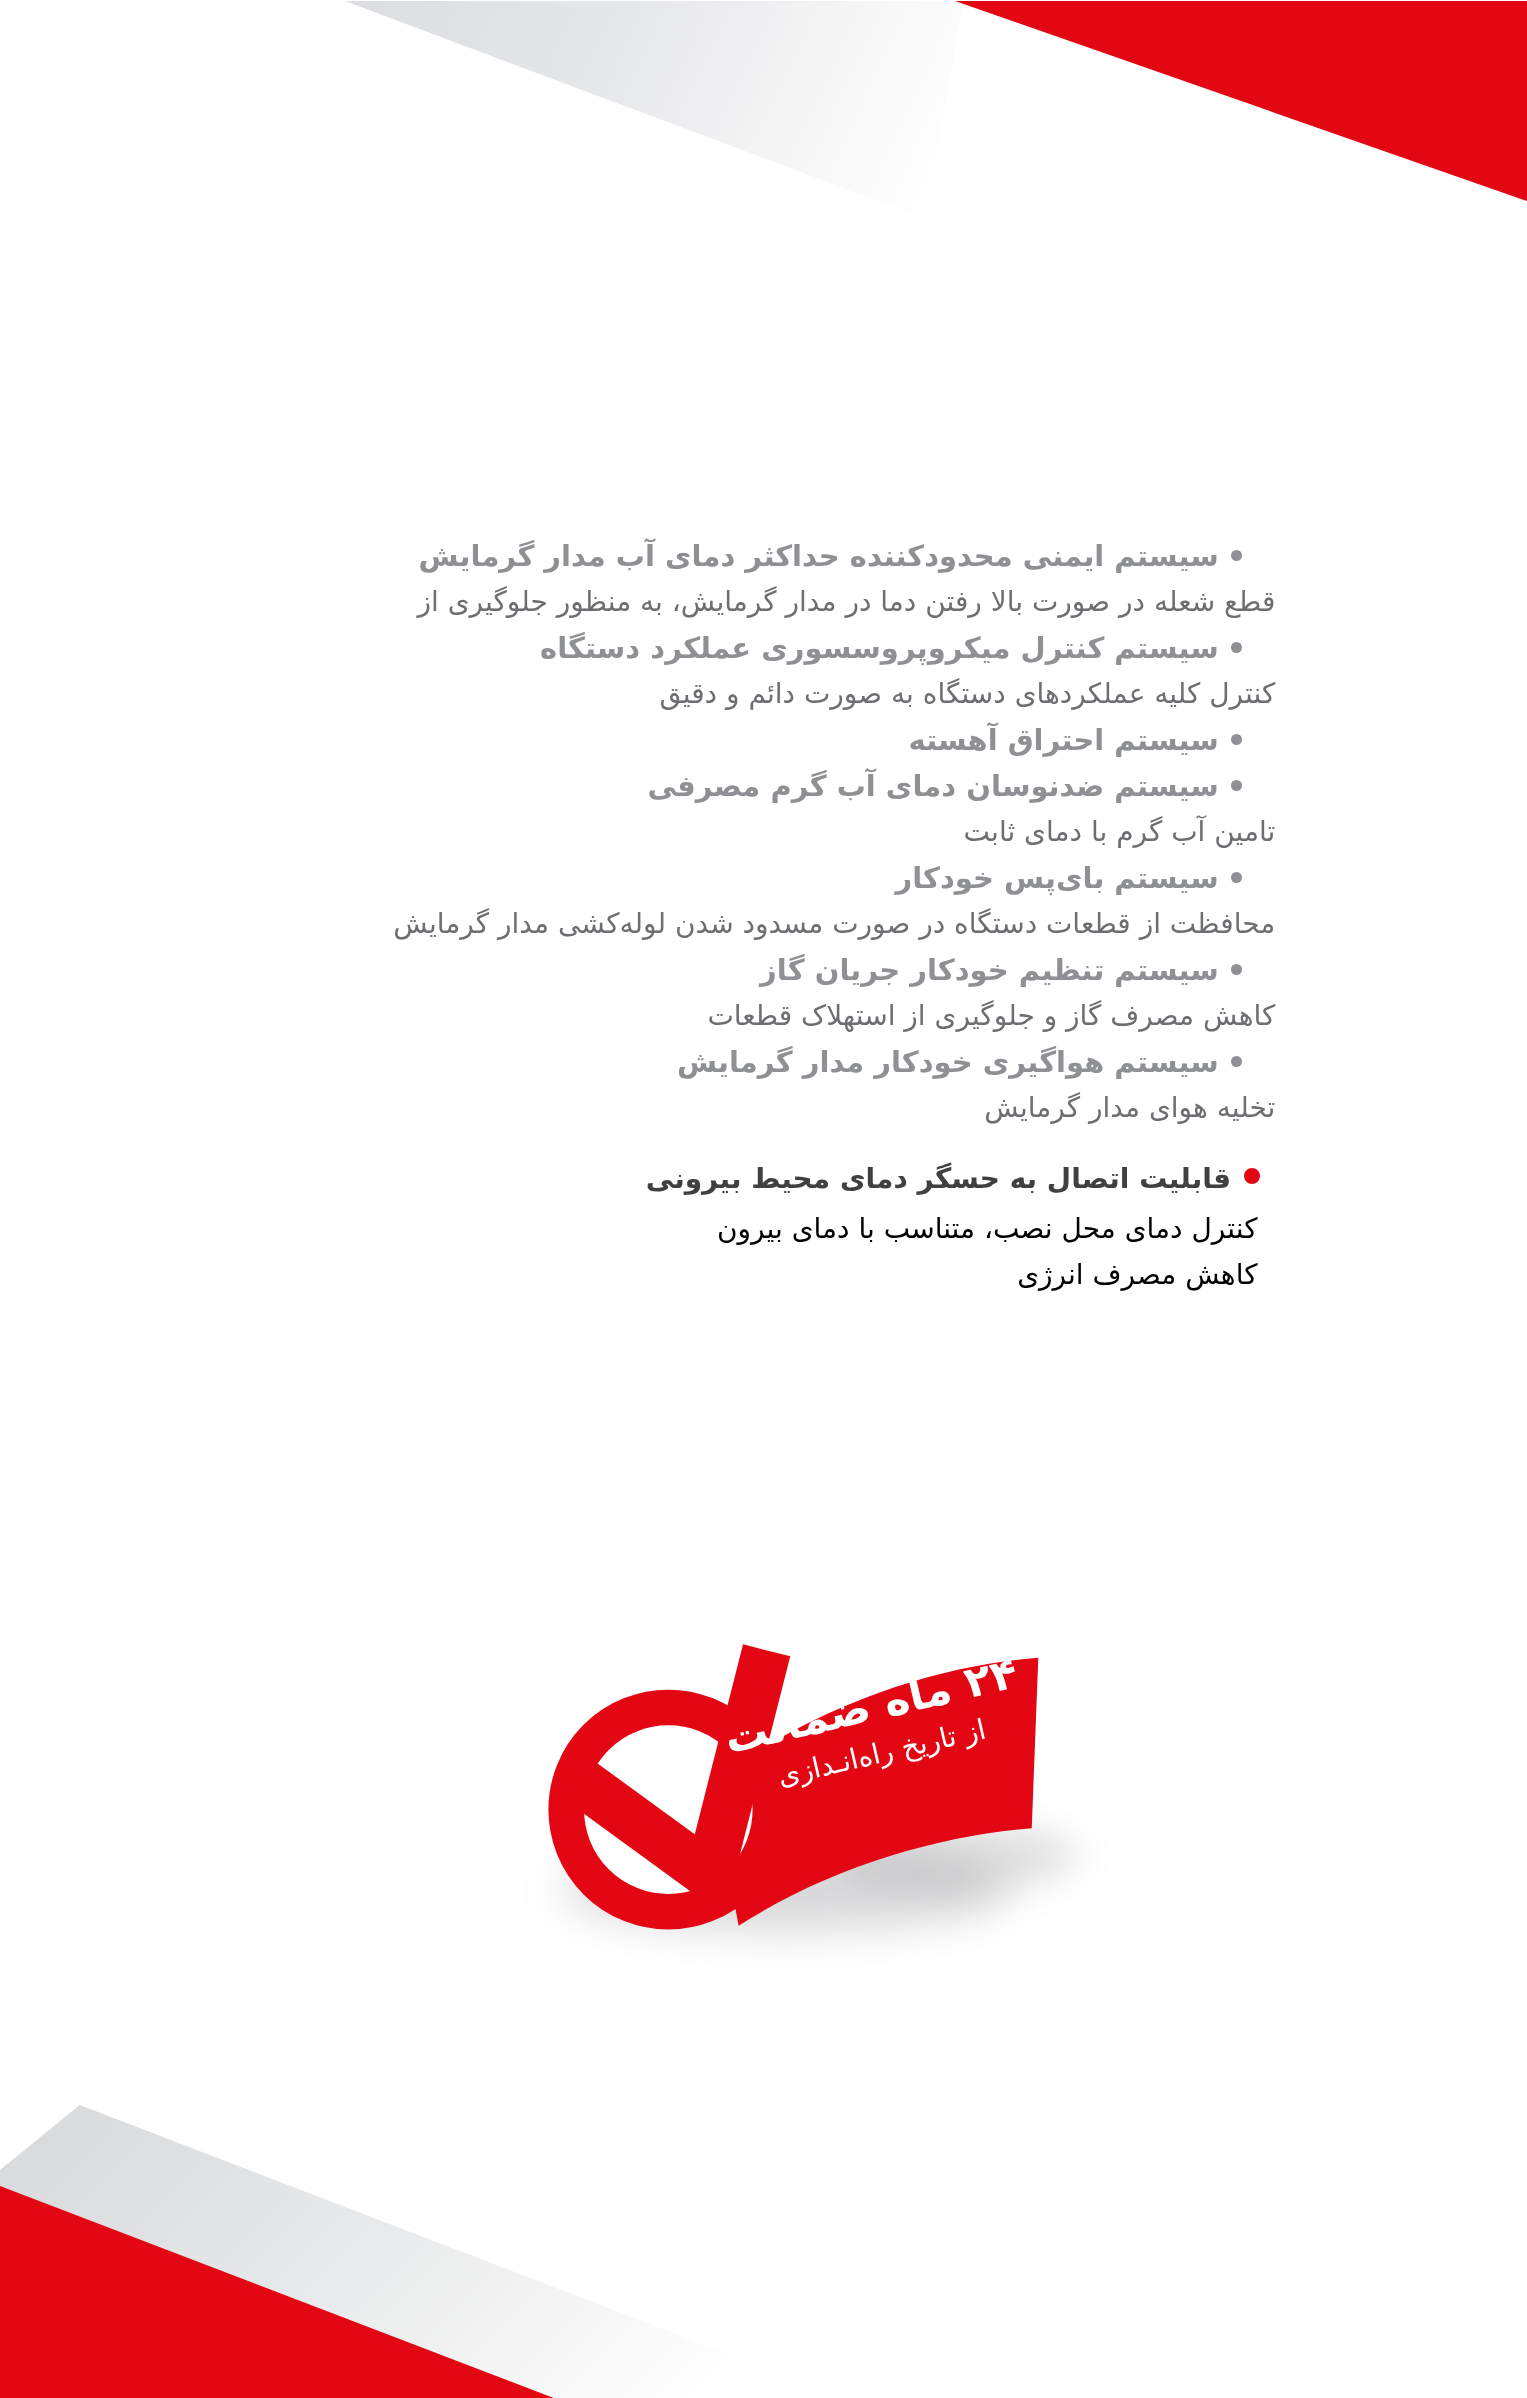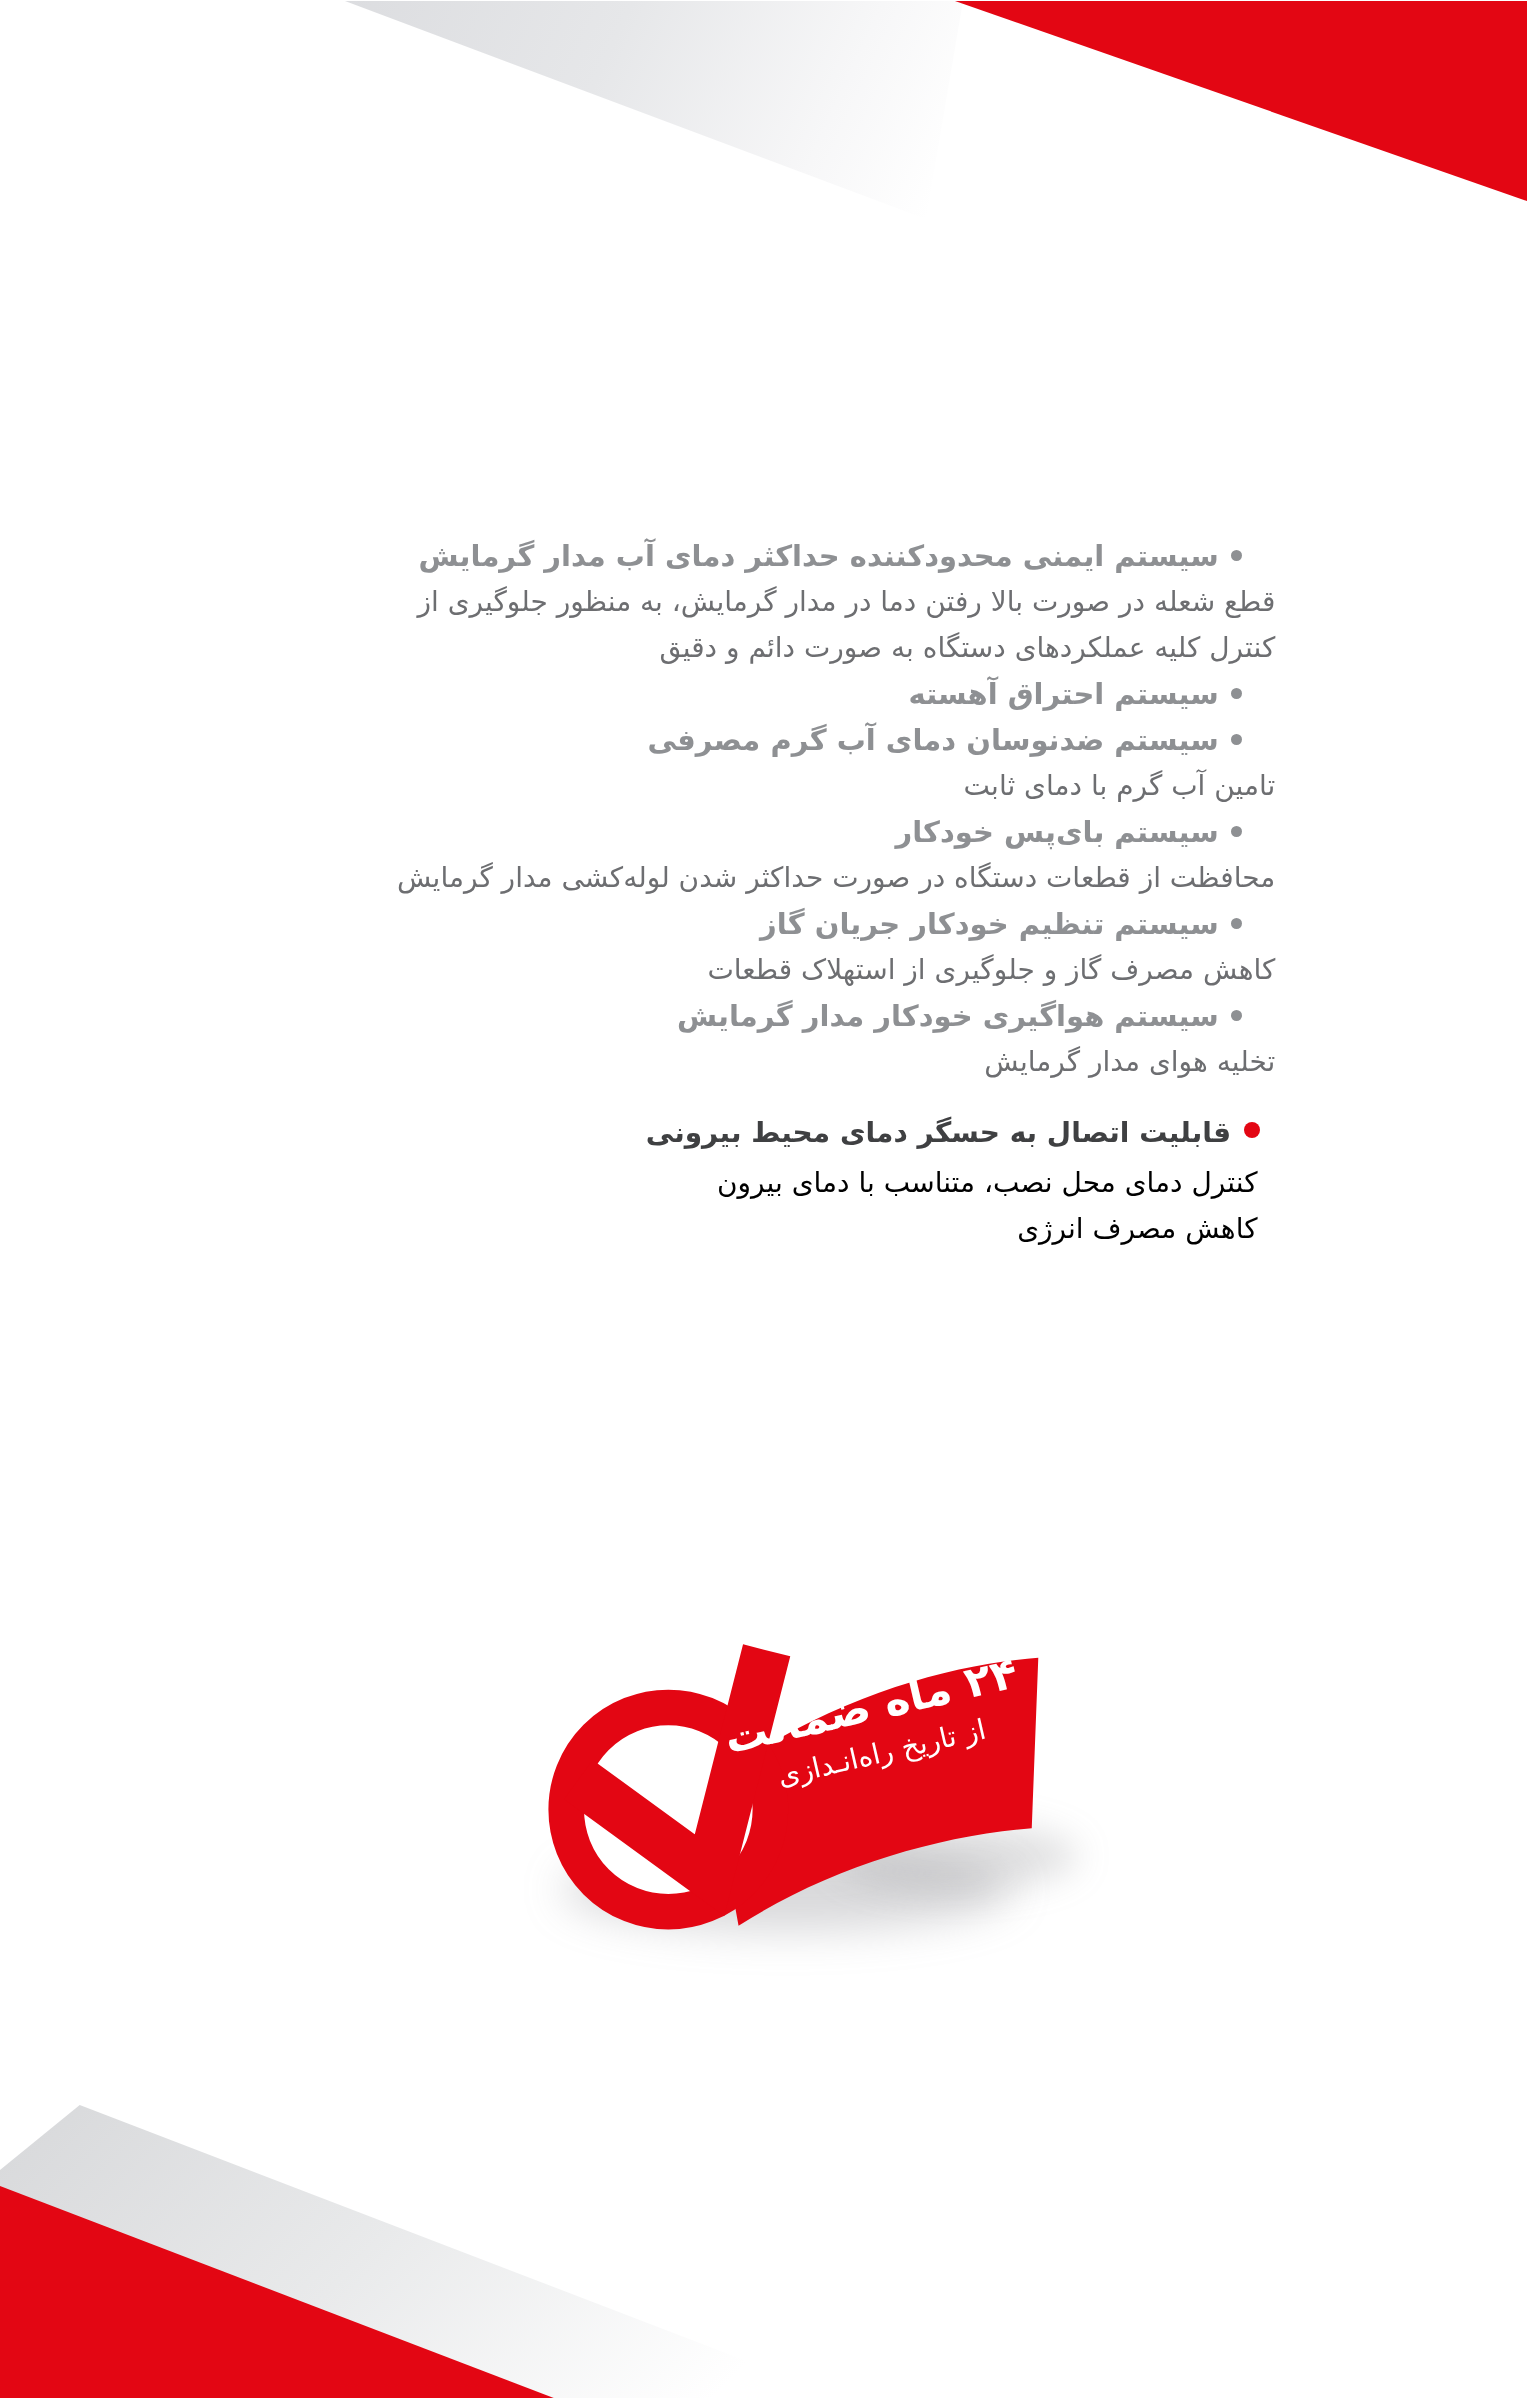--- a/index.html
+++ b/index.html
@@ -86,26 +86,27 @@
 <div class="page">
 
   <div class="corner gray-top"></div>
   <div class="corner red-top"></div>
   <div class="corner gray-bottom"></div>
   <div class="corner red-bottom"></div>
 
   <div class="features" id="features">
       <div class="f-head"><span class="dot"></span>سیستم ایمنی محدودکننده حداکثر دمای آب مدار گرمایش</div>
       <div class="f-desc">قطع شعله در صورت بالا رفتن دما در مدار گرمایش، به منظور جلوگیری از</div>
+      <div class="f-head"><span class="dot"></span>سیستم کنترل میکروپروسسوری عملکرد دستگاه</div>
       <div class="f-desc">کنترل کلیه عملکردهای دستگاه به صورت دائم و دقیق</div>
       <div class="f-head"><span class="dot"></span>سیستم احتراق آهسته</div>
       <div class="f-head"><span class="dot"></span>سیستم ضدنوسان دمای آب گرم مصرفی</div>
       <div class="f-desc">تامین آب گرم با دمای ثابت</div>
       <div class="f-head"><span class="dot"></span>سیستم بای‌پس خودکار</div>
-      <div class="f-desc">محافظت از قطعات دستگاه در صورت حداکثر شدن لوله‌کشی مدار گرمایش</div>
+      <div class="f-desc">محافظت از قطعات دستگاه در صورت مسدود شدن لوله‌کشی مدار گرمایش</div>
       <div class="f-head"><span class="dot"></span>سیستم تنظیم خودکار جریان گاز</div>
       <div class="f-desc">کاهش مصرف گاز و جلوگیری از استهلاک قطعات</div>
       <div class="f-head"><span class="dot"></span>سیستم هواگیری خودکار مدار گرمایش</div>
       <div class="f-desc">تخلیه هوای مدار گرمایش</div>
       <div class="c-head first"><span class="dot-red"></span>قابلیت اتصال به حسگر دمای محیط بیرونی</div>
       <div class="c-desc">کنترل دمای محل نصب، متناسب با دمای بیرون</div>
       <div class="c-desc">کاهش مصرف انرژی</div>
     </div>
 
   <div class="badge">

